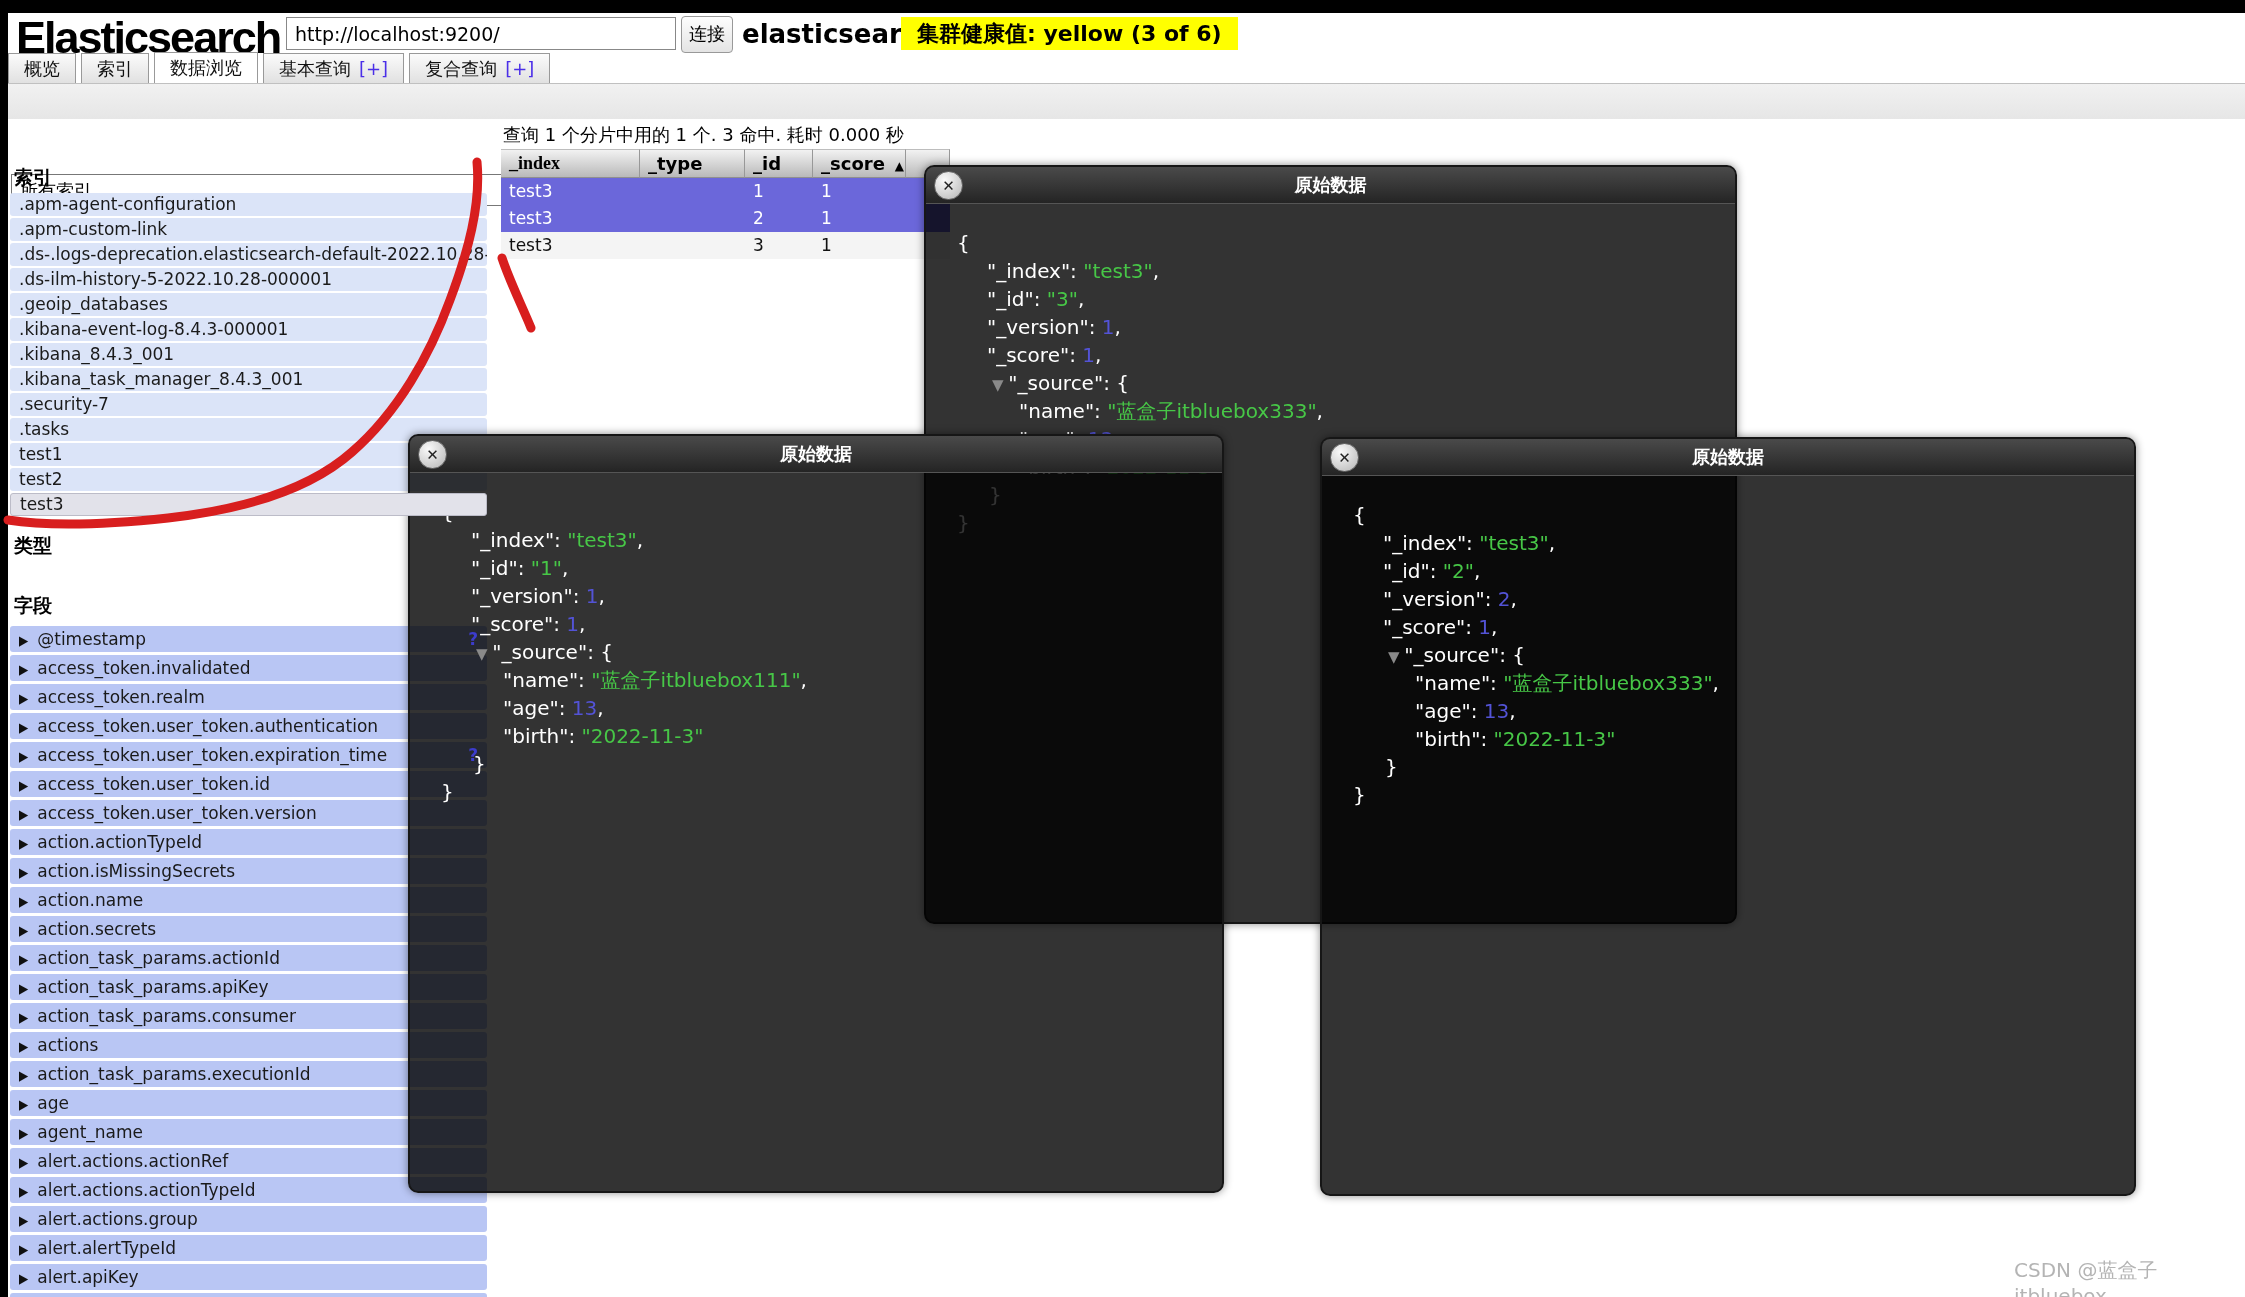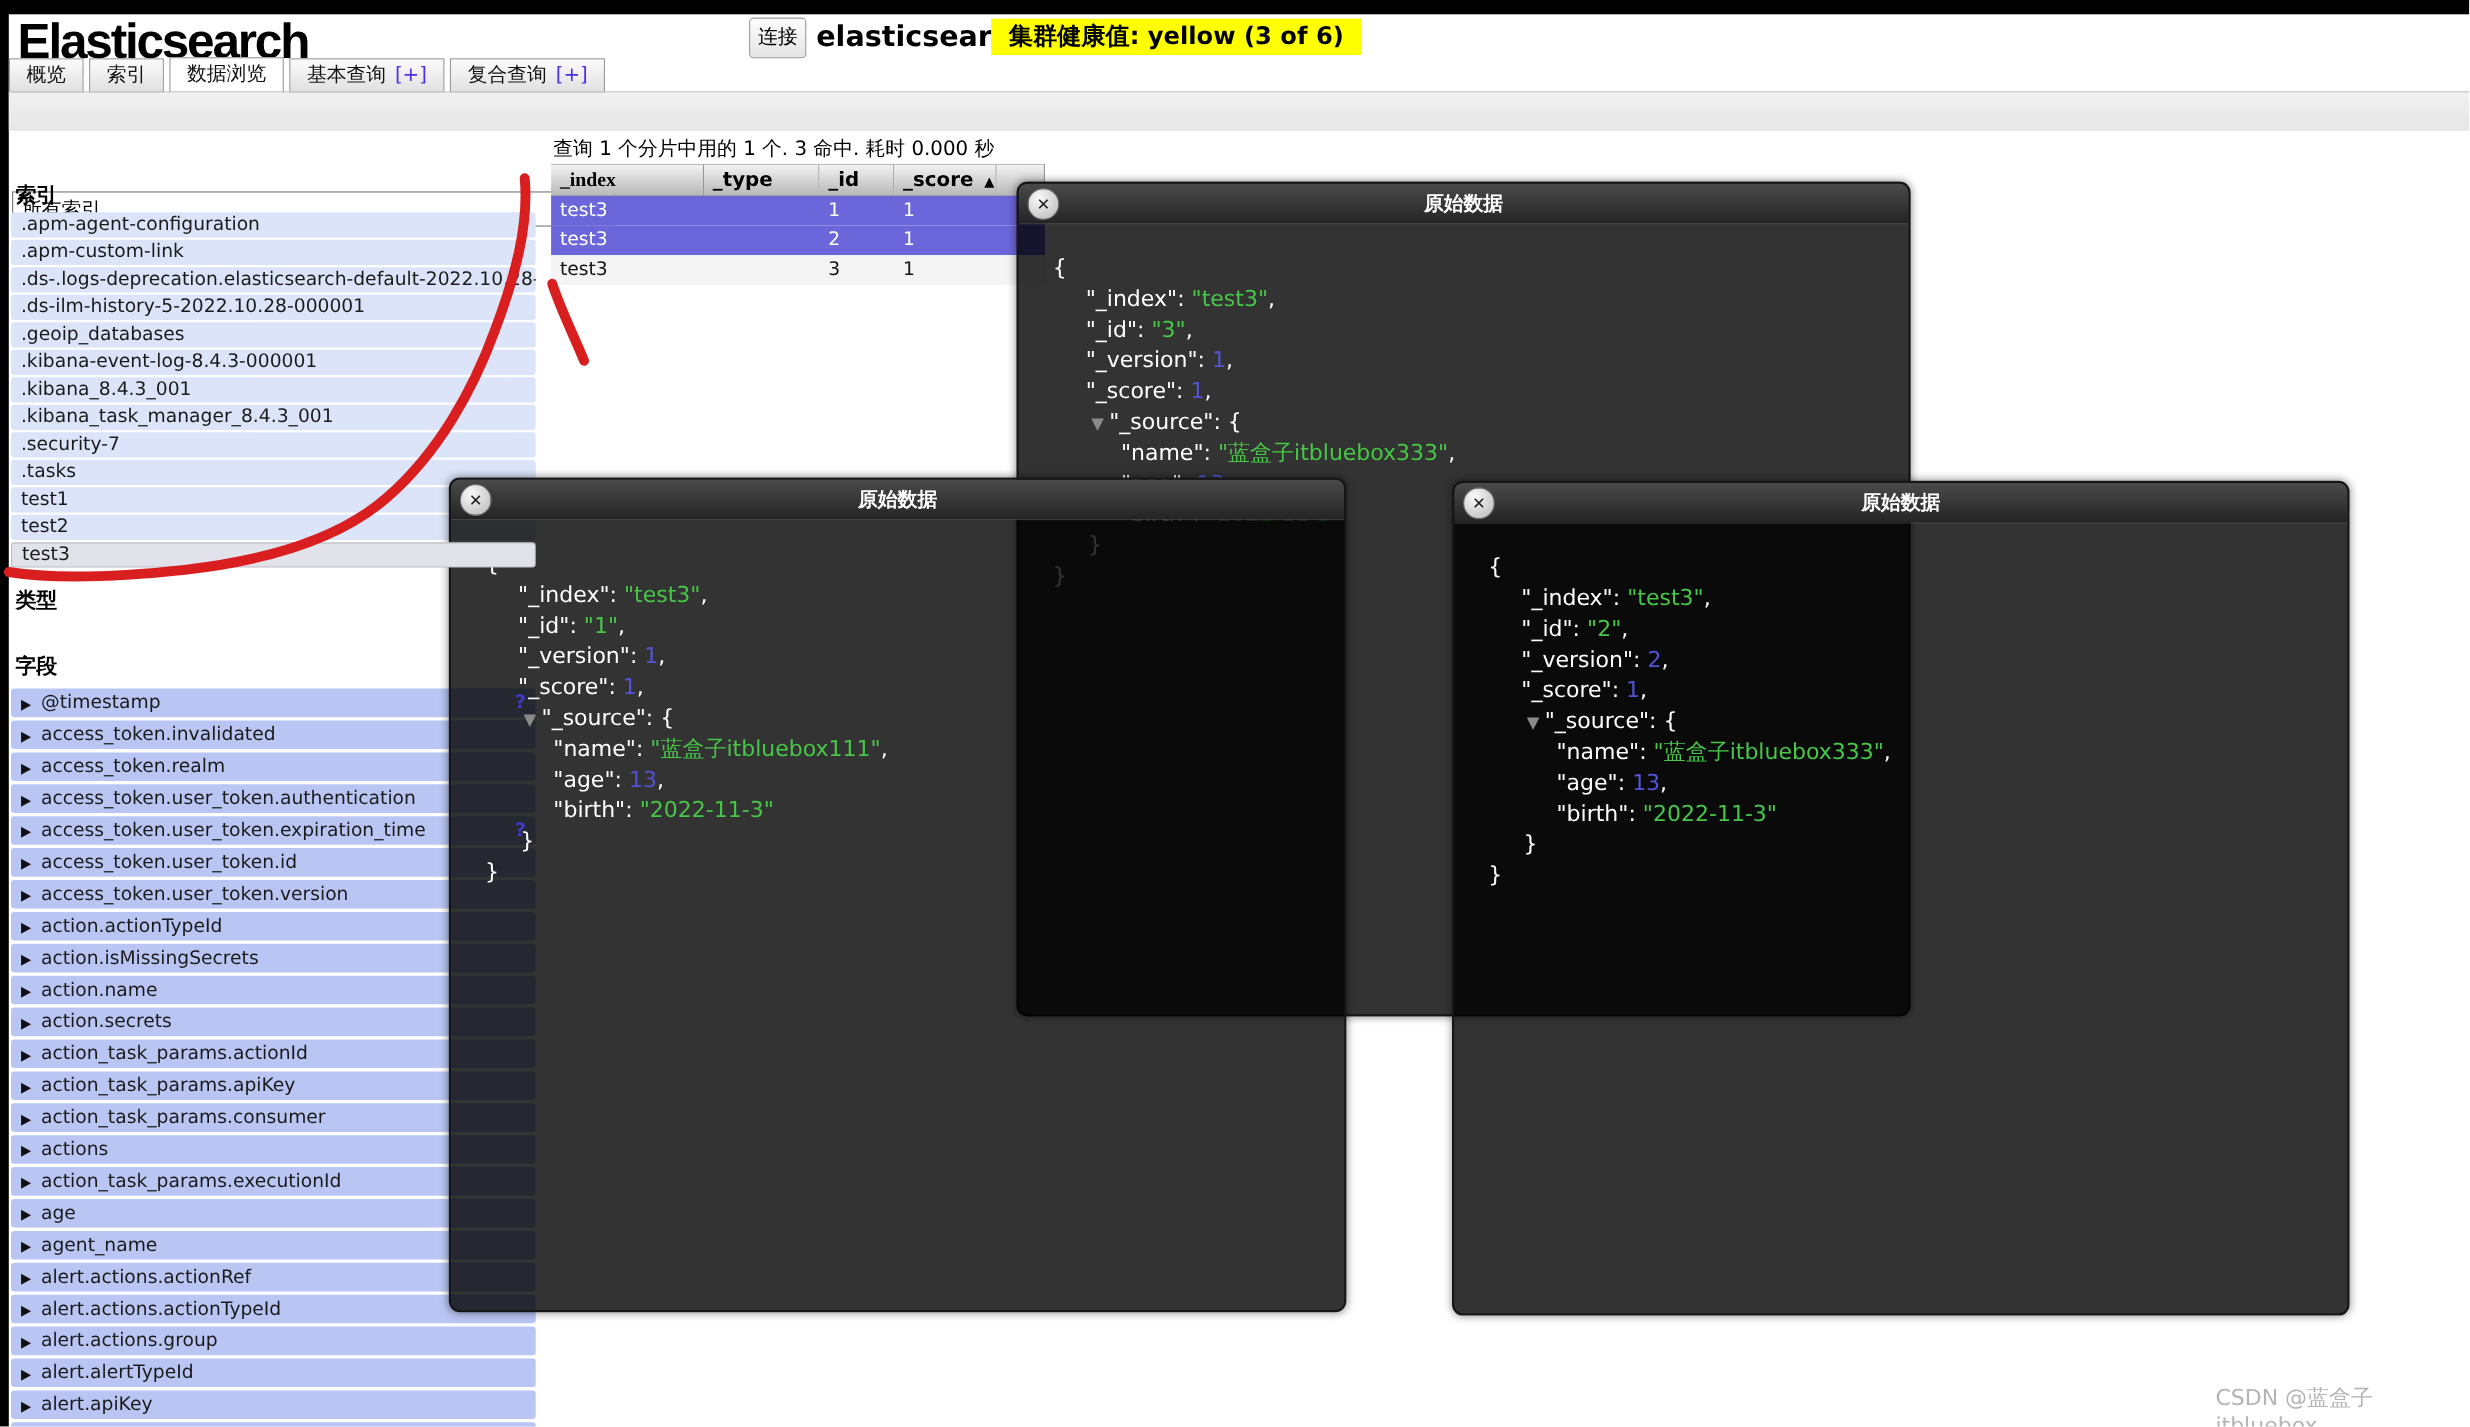--- a/index.html
+++ b/index.html
@@ -78,20 +78,21 @@
   .watermark{position:absolute;left:2014px;top:1257px;font-size:20px;color:#b4b4b4;}
 </style>
 </head>
 <body>
 
 <div class="stage">
   <div class="strip-top"></div>
   <div class="strip-left"></div>
 
   <div class="logo">Elasticsearch</div>
+  <input class="url-input" value="http://localhost:9200/" style="">
   <div class="connect-btn">连接</div>
   <div class="cluster-name">elasticsearch</div>
   <div class="health-badge">集群健康值: yellow (3 of 6)</div>
 
   <div class="tab-bar" id="tab-bar">
       <div class="tab"><span>概览</span></div>
       <div class="tab"><span>索引</span></div>
       <div class="tab active"><span>数据浏览</span></div>
       <div class="tab"><span>基本查询</span><span class="tab-plus">[+]</span></div>
       <div class="tab"><span>复合查询</span><span class="tab-plus">[+]</span></div>

